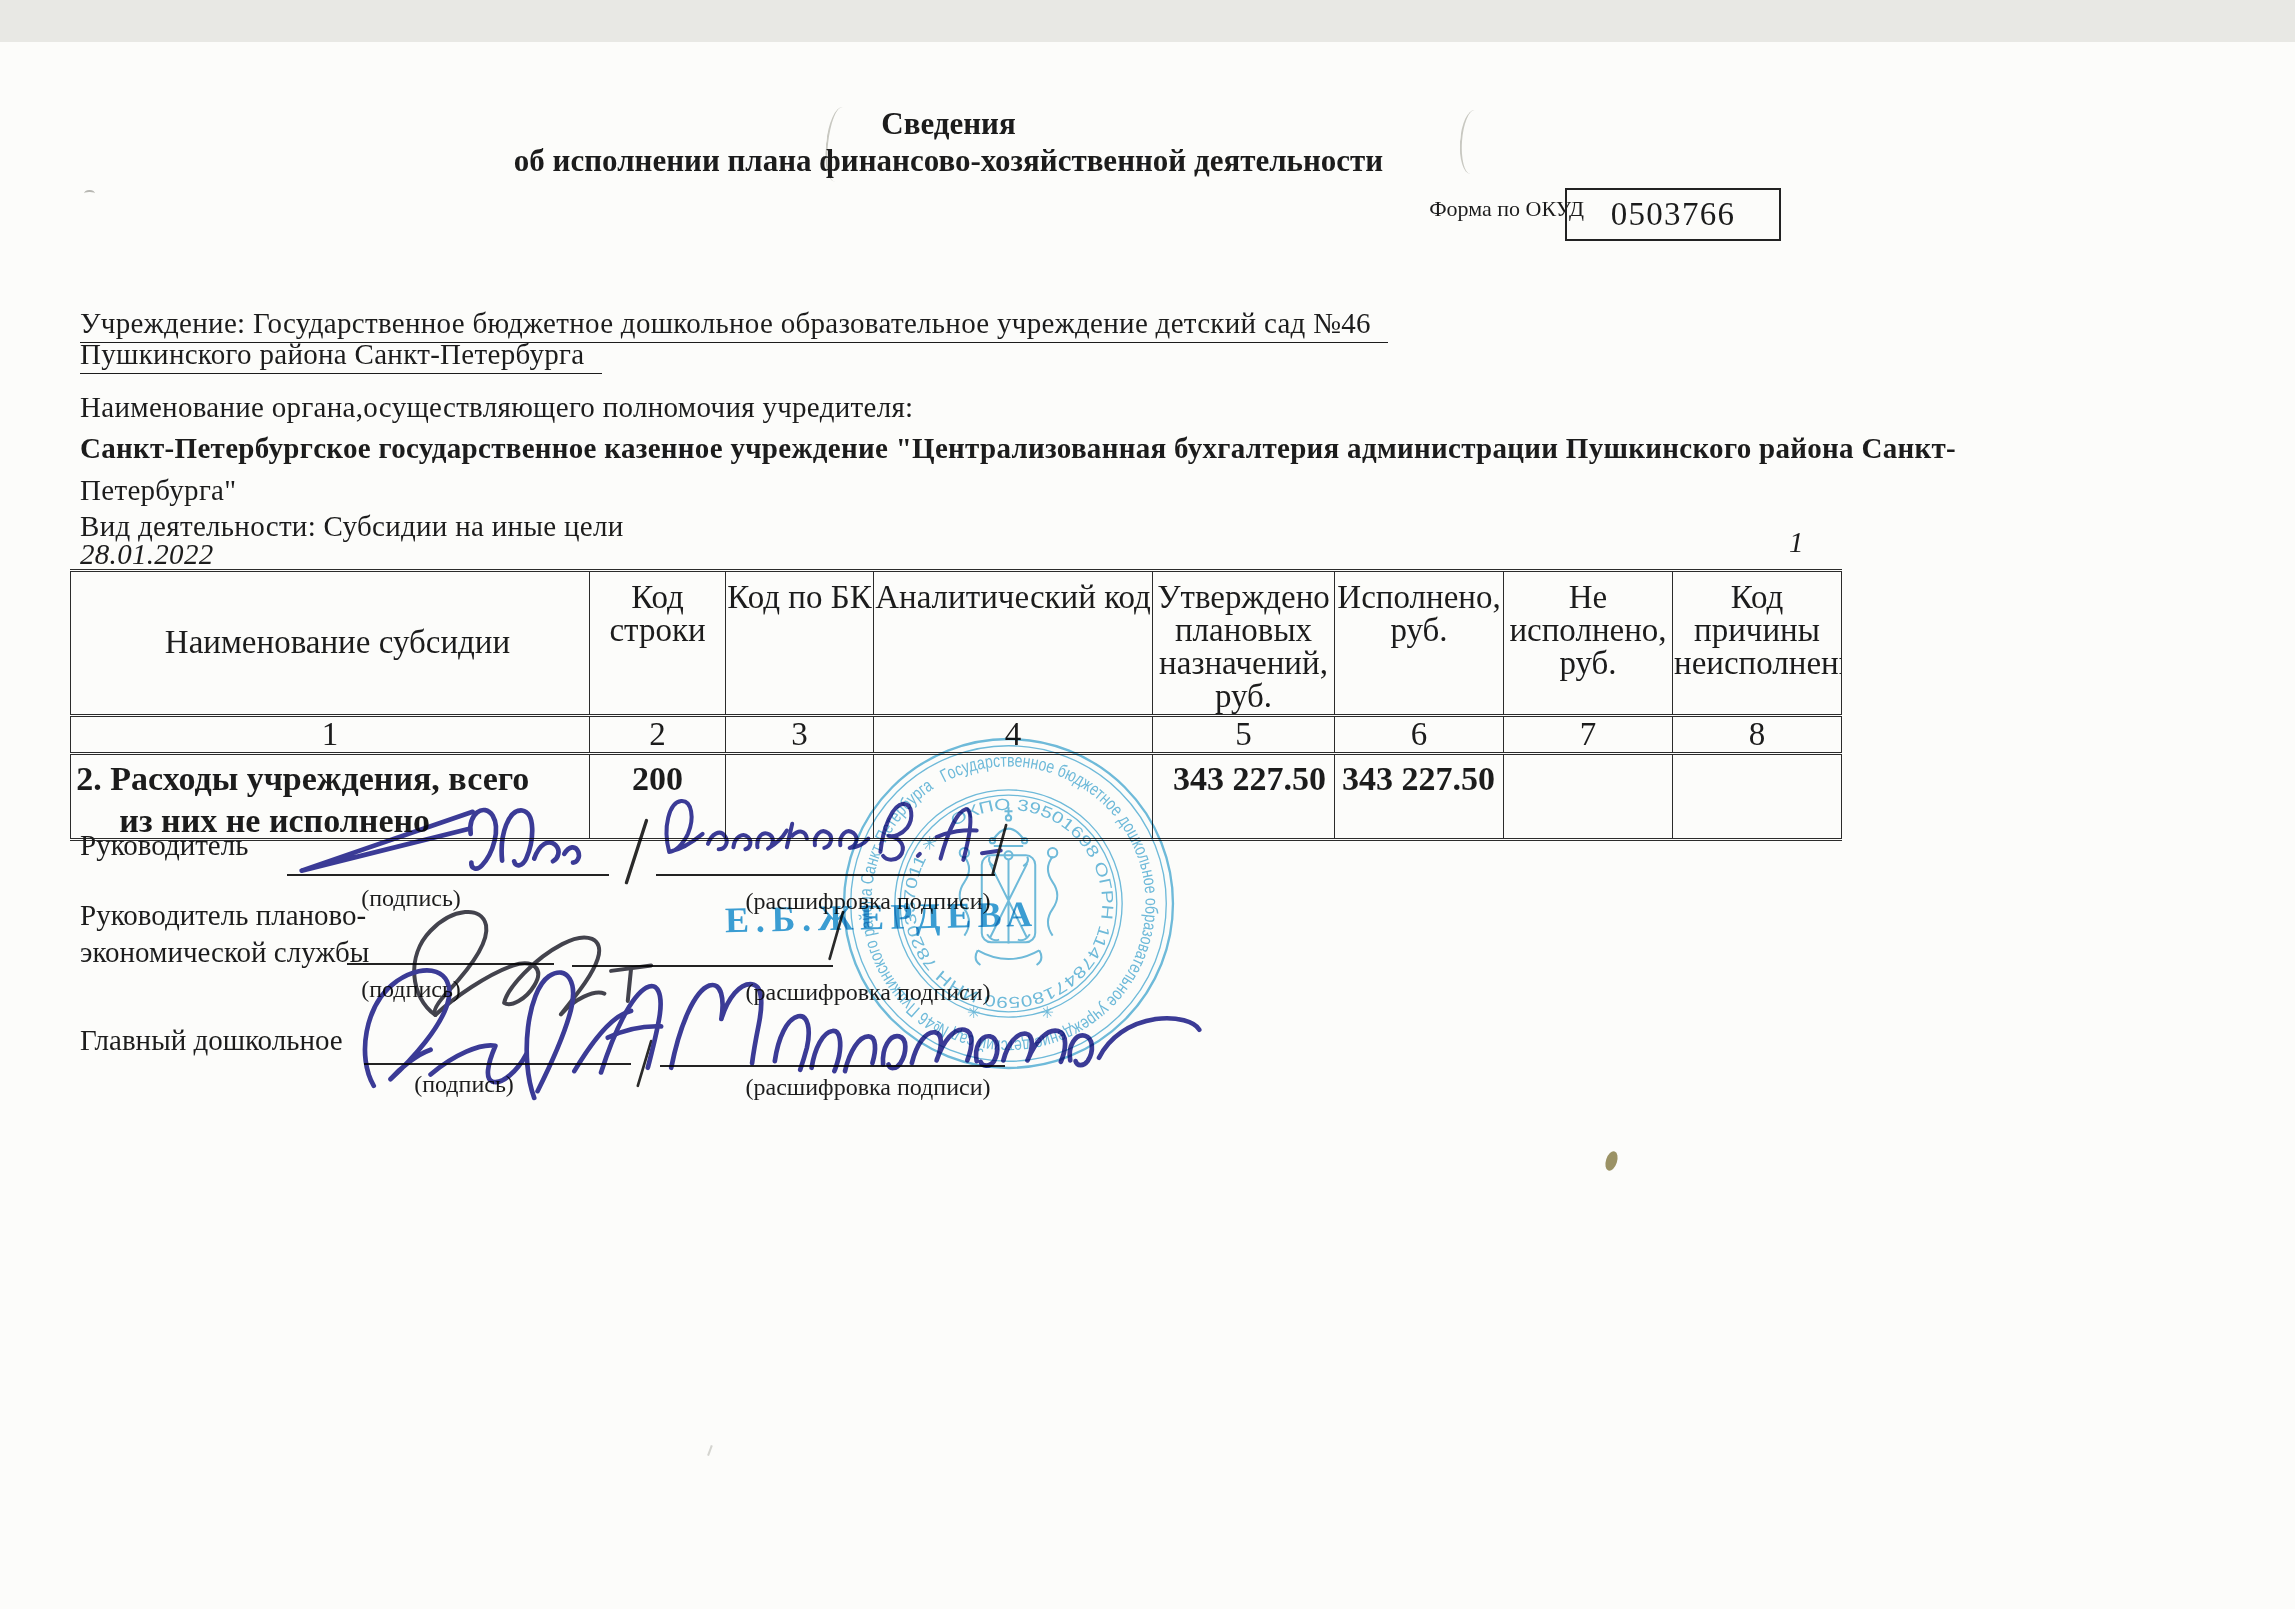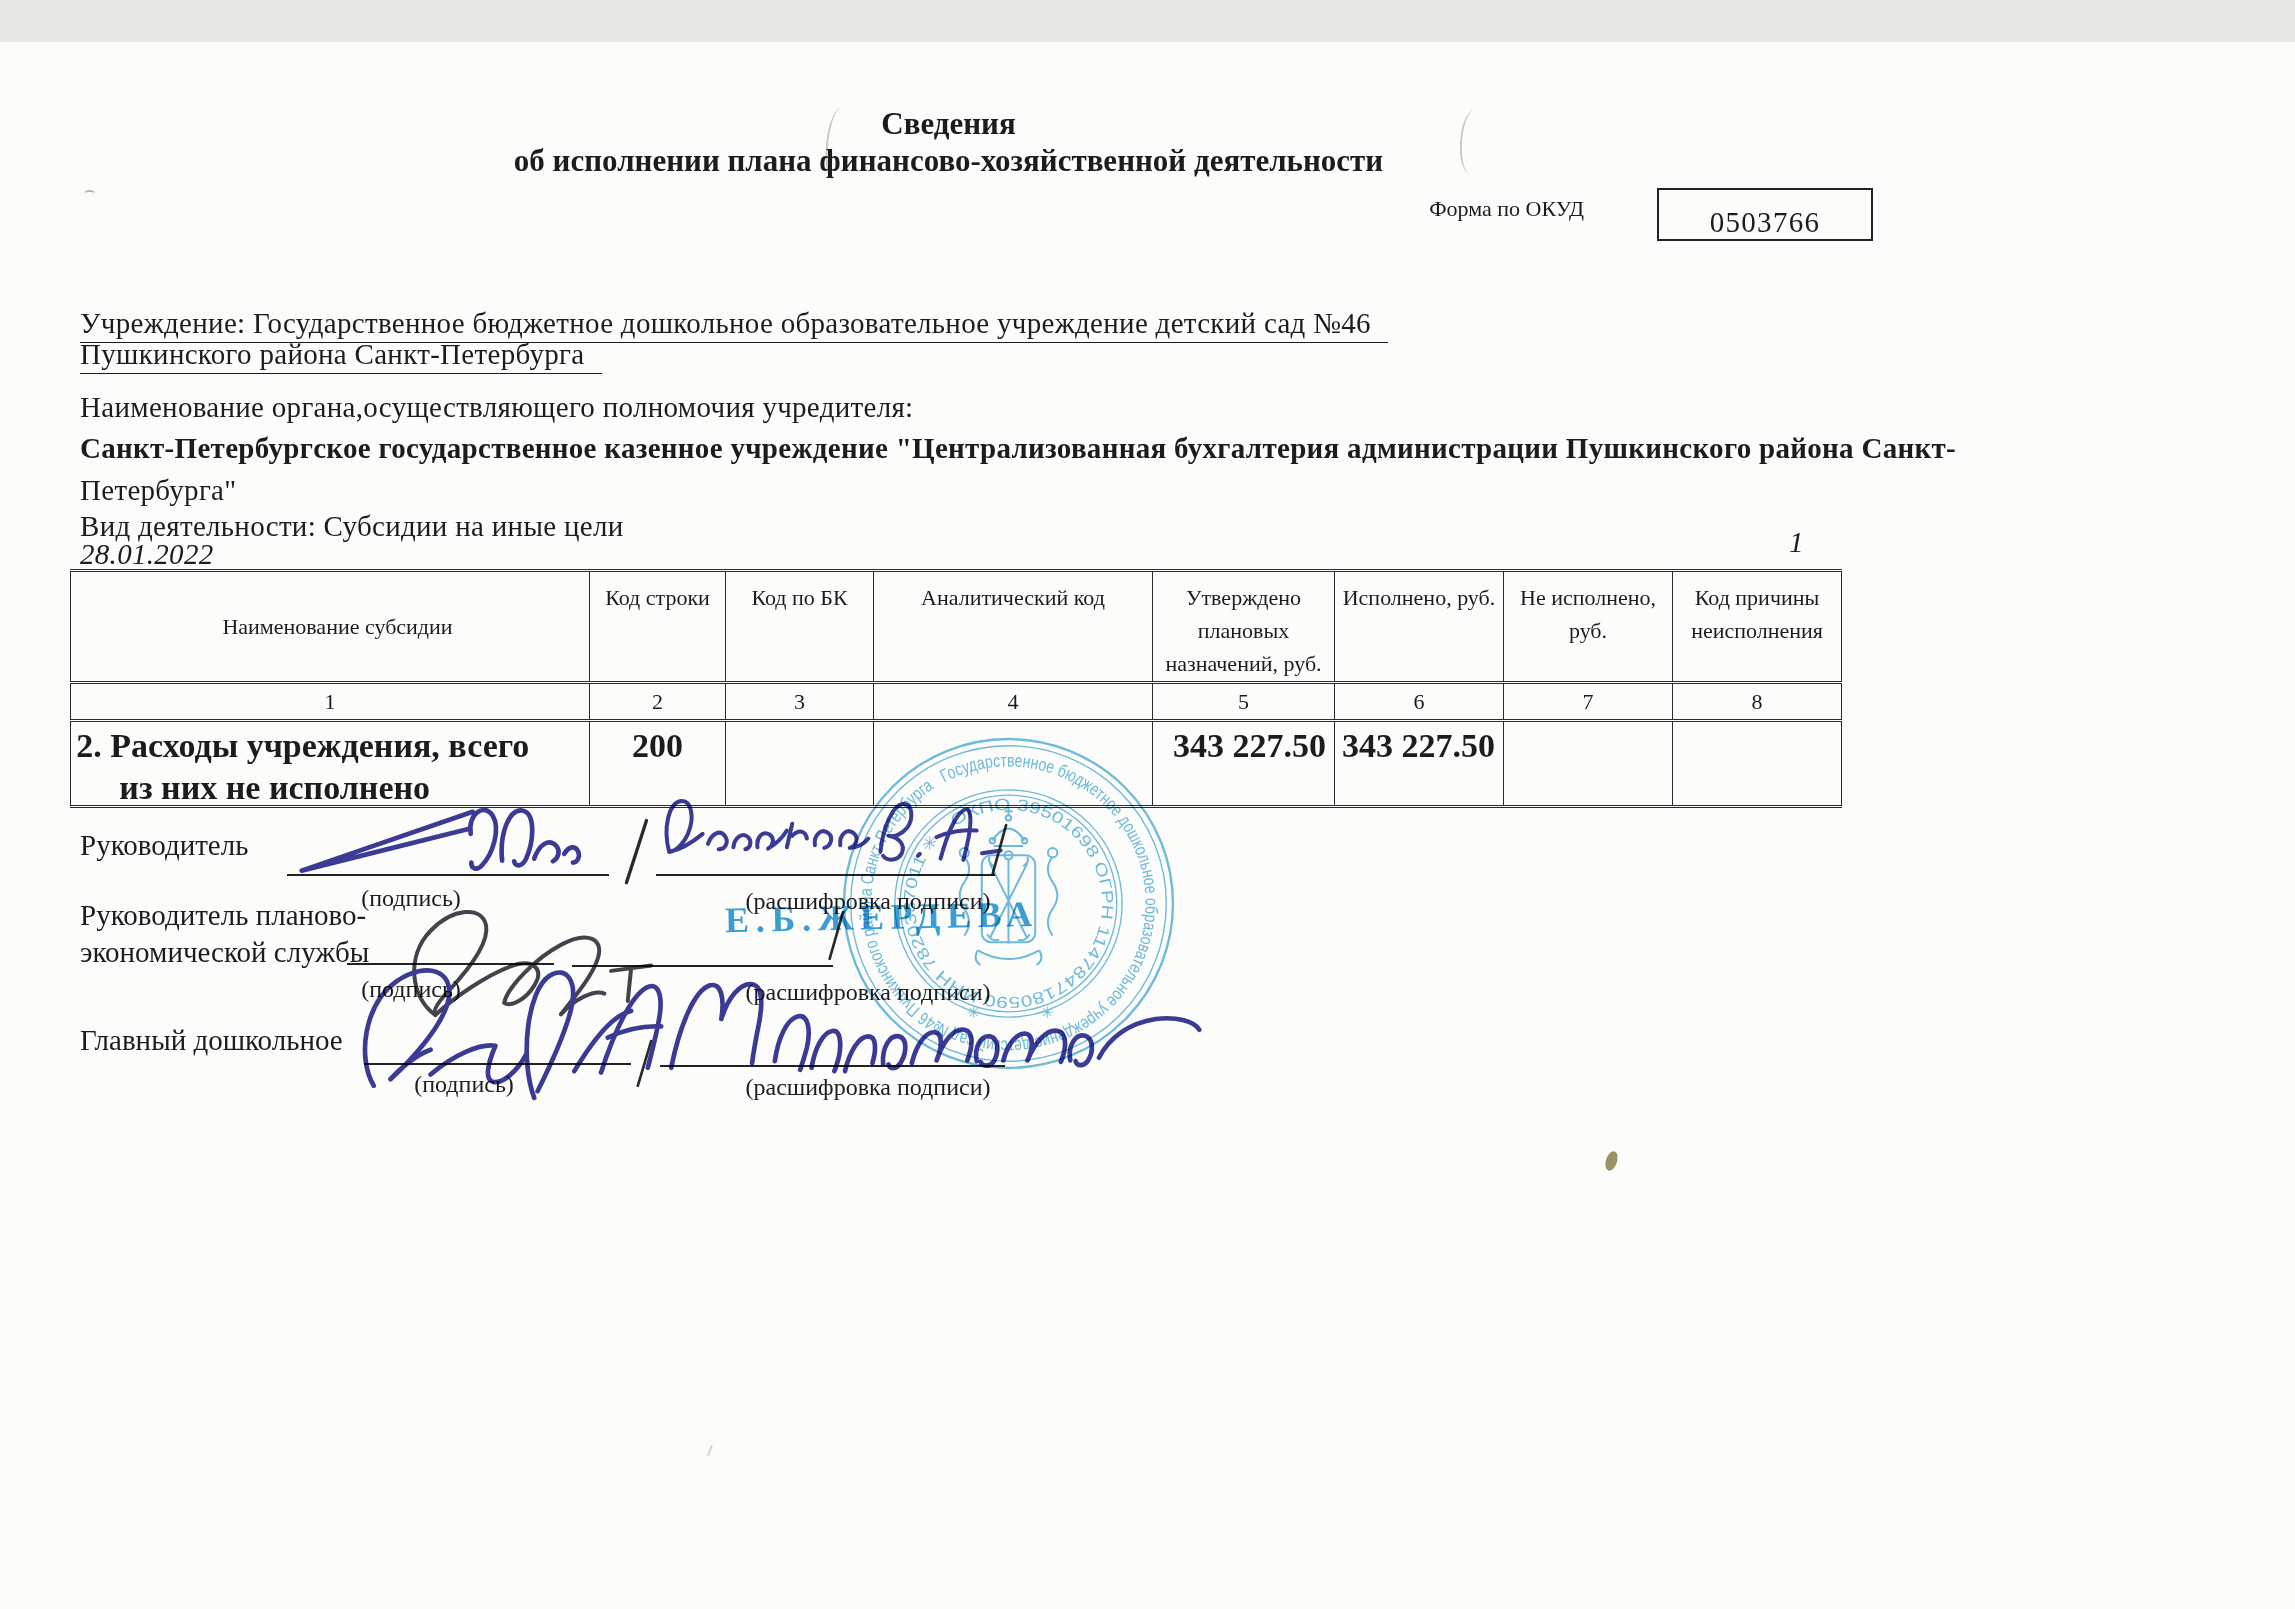--- a/index.html
+++ b/index.html
@@ -10,32 +10,32 @@
     font-family:"Liberation Serif",serif;
     color:#1c1c1c;
     overflow:hidden;
     margin-top:42px;
   }
   .abs{position:absolute;}
   
   .title-block{left:267px;top:63px;width:1363px;text-align:center;
     font-size:31px;font-weight:bold;line-height:37px;}
   .okud-label{left:1376px;top:154px;width:208px;text-align:right;font-size:22px;}
-  .okud-box{left:1657px;top:146px;width:212px;height:49px;border:2px solid #222;
-    display:flex;align-items:flex-end;justify-content:center;font-size:29px;letter-spacing:1.3px;}
+  .okud-box{left:1565px;top:146px;width:212px;height:49px;border:2px solid #222;
+    display:flex;align-items:center;justify-content:center;font-size:33px;letter-spacing:1.3px;}
   
   .info{left:80px;font-size:29px;white-space:nowrap;letter-spacing:0.3px;}
   .u{border-bottom:1.3px solid #1c1c1c;padding-bottom:2.7px;padding-right:17.4px;}
   .date-line{font-style:italic;}
   .page-num{left:1789px;top:484px;font-size:29px;font-style:italic;}
   
   table.doc{border-collapse:collapse;table-layout:fixed;position:absolute;
     left:70px;top:527px;width:1771px;}
   table.doc td{border-left:1.3px solid #2b2b2b;border-right:1.3px solid #2b2b2b;
-    font-size:22px;line-height:33px;overflow:hidden;}
+    font-size:33px;line-height:33px;overflow:hidden;}
   tr.hdr td{border-top:3.3px double #2b2b2b;border-bottom:3.3px double #2b2b2b;
     height:90px;text-align:center;vertical-align:top;padding-top:9.4px;}
   tr.hdr td.mid{vertical-align:middle;padding-top:0;padding-left:16px;}
   tr.num td{border-bottom:3.3px double #2b2b2b;height:29px;text-align:center;vertical-align:middle;}
   tr.data td{border-bottom:3.3px double #2b2b2b;height:63px;vertical-align:top;
     padding-top:6.7px;font-weight:bold;font-size:34px;}
   tr.data td.c1{padding-left:5.3px;}
   tr.data td.c-center{text-align:center;}
   tr.data td.c-right{text-align:right;padding-right:8px;}
   .row-line2{margin-left:43px;margin-top:9.4px;}

